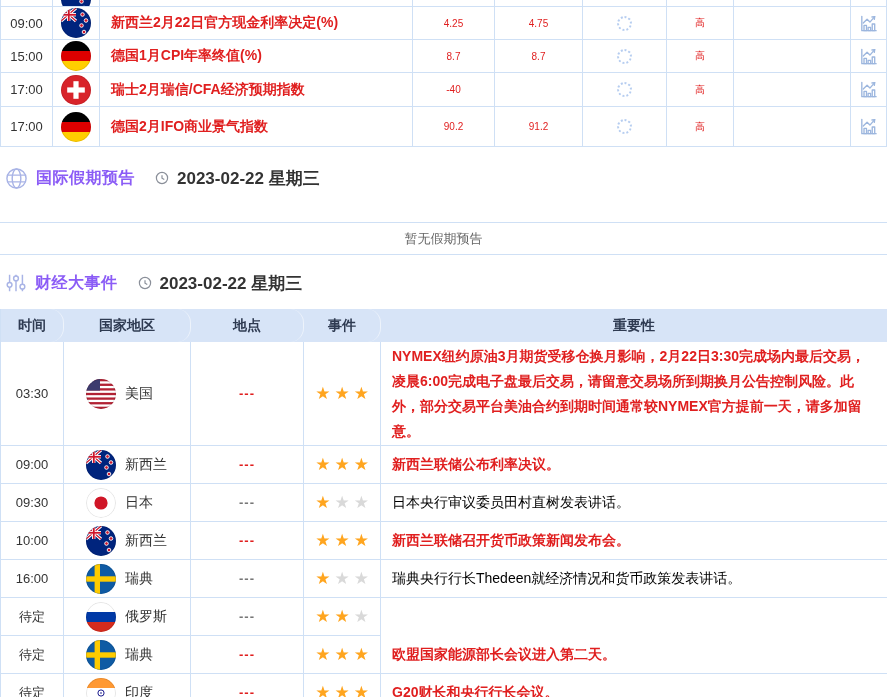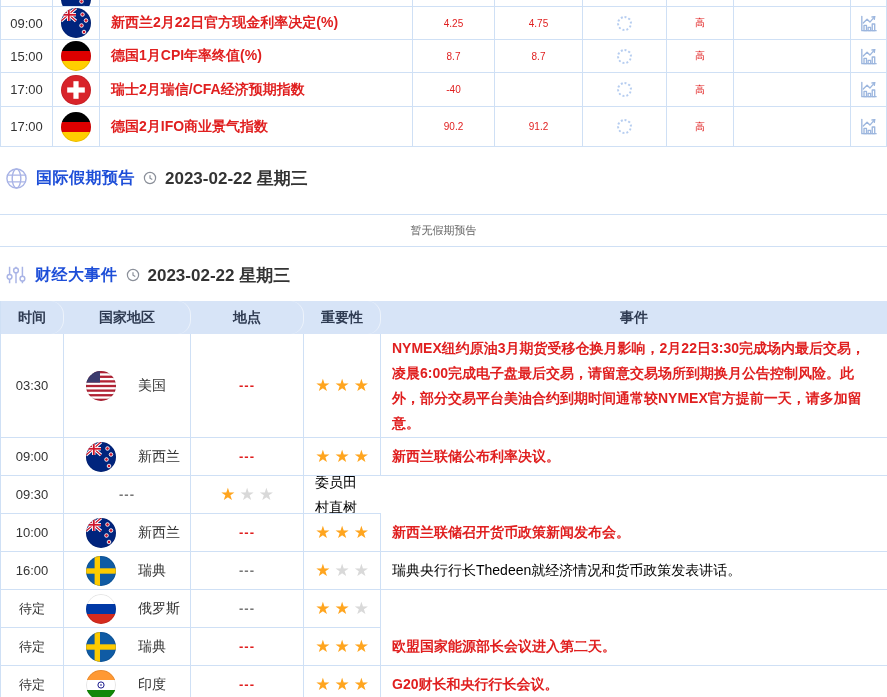--- a/index.html
+++ b/index.html
@@ -24,36 +24,36 @@
   .flag{width:30px;height:30px;border-radius:50%;overflow:hidden;display:inline-flex;flex:none;position:relative;}
   .flag svg{width:100%;height:100%;display:block;}
   .flag::after{content:"";position:absolute;inset:0;border-radius:50%;box-shadow:inset 0 0 0 1px rgba(0,0,0,.10);}
   .flag-clip{height:6px;width:30px;overflow:hidden;display:block;}
   .flag-clip .flag{margin-top:-24px;}
   .spinner{width:15px;height:15px;border:2px dotted var(--spinner-blue);border-radius:50%;display:inline-block;}
   .chart-ic svg{width:21px;height:21px;display:block;}
   
   .section-head{display:flex;align-items:center;height:30px;margin:16px 0 0 5px;gap:8px;}
   .section-head.events{margin-top:13px;}
-  .section-head h2{font-size:16px;color:#1d4ed8;letter-spacing:.5px;}
+  .section-head h2{font-size:16px;color:#8b5cf6;margin-right:12px;letter-spacing:.5px;}
   .section-head .date{font-size:17px;font-weight:bold;color:#333;}
   .icon svg{display:block;}
-  .empty-row{margin-top:21px;height:33px;border-top:1px solid var(--border);border-bottom:1px solid var(--border);
-    display:flex;align-items:center;justify-content:center;font-size:11px;color:#666;}
+  .empty-row{margin-top:29px;height:33px;border-top:1px solid var(--border);border-bottom:1px solid var(--border);
+    display:flex;align-items:center;justify-content:center;font-size:13px;color:#666;}
   
   .ev-table{margin-top:11px;border-left:1px solid var(--border);}
   .ev-header{display:grid;grid-template-columns:63px 127px 113px 77px 506px;height:33px;background:var(--header-bg);}
   .ev-header .h{display:flex;align-items:center;justify-content:center;font-weight:bold;font-size:14px;
     color:#2f3b52;border-right:1px solid rgba(255,255,255,.55);border-radius:14px;}
   .ev-header .h:last-child{border-right:none;}
   .ev-row{display:grid;grid-template-columns:63px 127px 113px 77px 506px;height:38px;}
   .ev-row.tall{height:104px;}
   .ev-row .cell{border-right:1px solid var(--border);border-bottom:1px solid var(--border);
     display:flex;align-items:center;justify-content:center;font-size:13px;color:#333;overflow:hidden;}
-  .ev-row .cell.country{justify-content:flex-start;padding-left:22px;gap:22px;font-size:14px;}
+  .ev-row .cell.country{justify-content:flex-start;padding-left:22px;gap:9px;font-size:14px;}
   .ev-row .cell.loc{color:#777;letter-spacing:1px;font-weight:bold;}
   .ev-row.hl .cell.loc{color:var(--red);}
   .ev-row .cell.etext{justify-content:flex-start;text-align:left;padding:4px 20px 4px 11px;
     font-size:14px;color:#000000;line-height:25px;border-right:none;}
   .ev-row.hl .cell.etext{color:var(--red);font-weight:bold;}
   .star{font-size:17px;margin:0 2px;line-height:1;}
   .star.on{color:var(--star-on);} .star.off{color:var(--star-off);}
 </style>
 </head>
 <body>
@@ -269,22 +269,22 @@
       </svg>
     </span>
     <span class="date">2023-02-22 星期三</span>
   </div>
 
   <section class="ev-table">
     <div class="ev-header">
       <div class="h">时间</div>
       <div class="h">国家地区</div>
       <div class="h">地点</div>
+      <div class="h">事件</div>
       <div class="h">重要性</div>
-      <div class="h">事件</div>
     </div>
 
   <div class="ev-row tall hl">
         <div class="cell time">03:30</div>
         <div class="cell country">
           <span class="flag">
             <svg viewBox="0 0 30 30">
               <rect width="30" height="30" fill="#fff"></rect>
               <g fill="#b22234">
                 <rect y="0" width="30" height="2.31"></rect>
@@ -333,20 +333,29 @@
         <div class="cell loc">---</div>
         <div class="cell">
           <span class="star on">★</span>
           <span class="star on">★</span>
           <span class="star on">★</span>
         </div>
         <div class="cell etext">新西兰联储公布利率决议。</div>
       </div>
       <div class="ev-row">
         <div class="cell time">09:30</div>
+        <div class="cell country">
+          <span class="flag">
+            <svg viewBox="0 0 30 30">
+              <rect width="30" height="30" fill="#fff"></rect>
+              <circle cx="15" cy="15" r="6.6" fill="#d01627"></circle>
+            </svg>
+          </span>
+          <span>日本</span>
+        </div>
         <div class="cell loc">---</div>
         <div class="cell">
           <span class="star on">★</span>
           <span class="star off">★</span>
           <span class="star off">★</span>
         </div>
         <div class="cell etext">日本央行审议委员田村直树发表讲话。</div>
       </div>
       <div class="ev-row hl">
         <div class="cell time">10:00</div>

